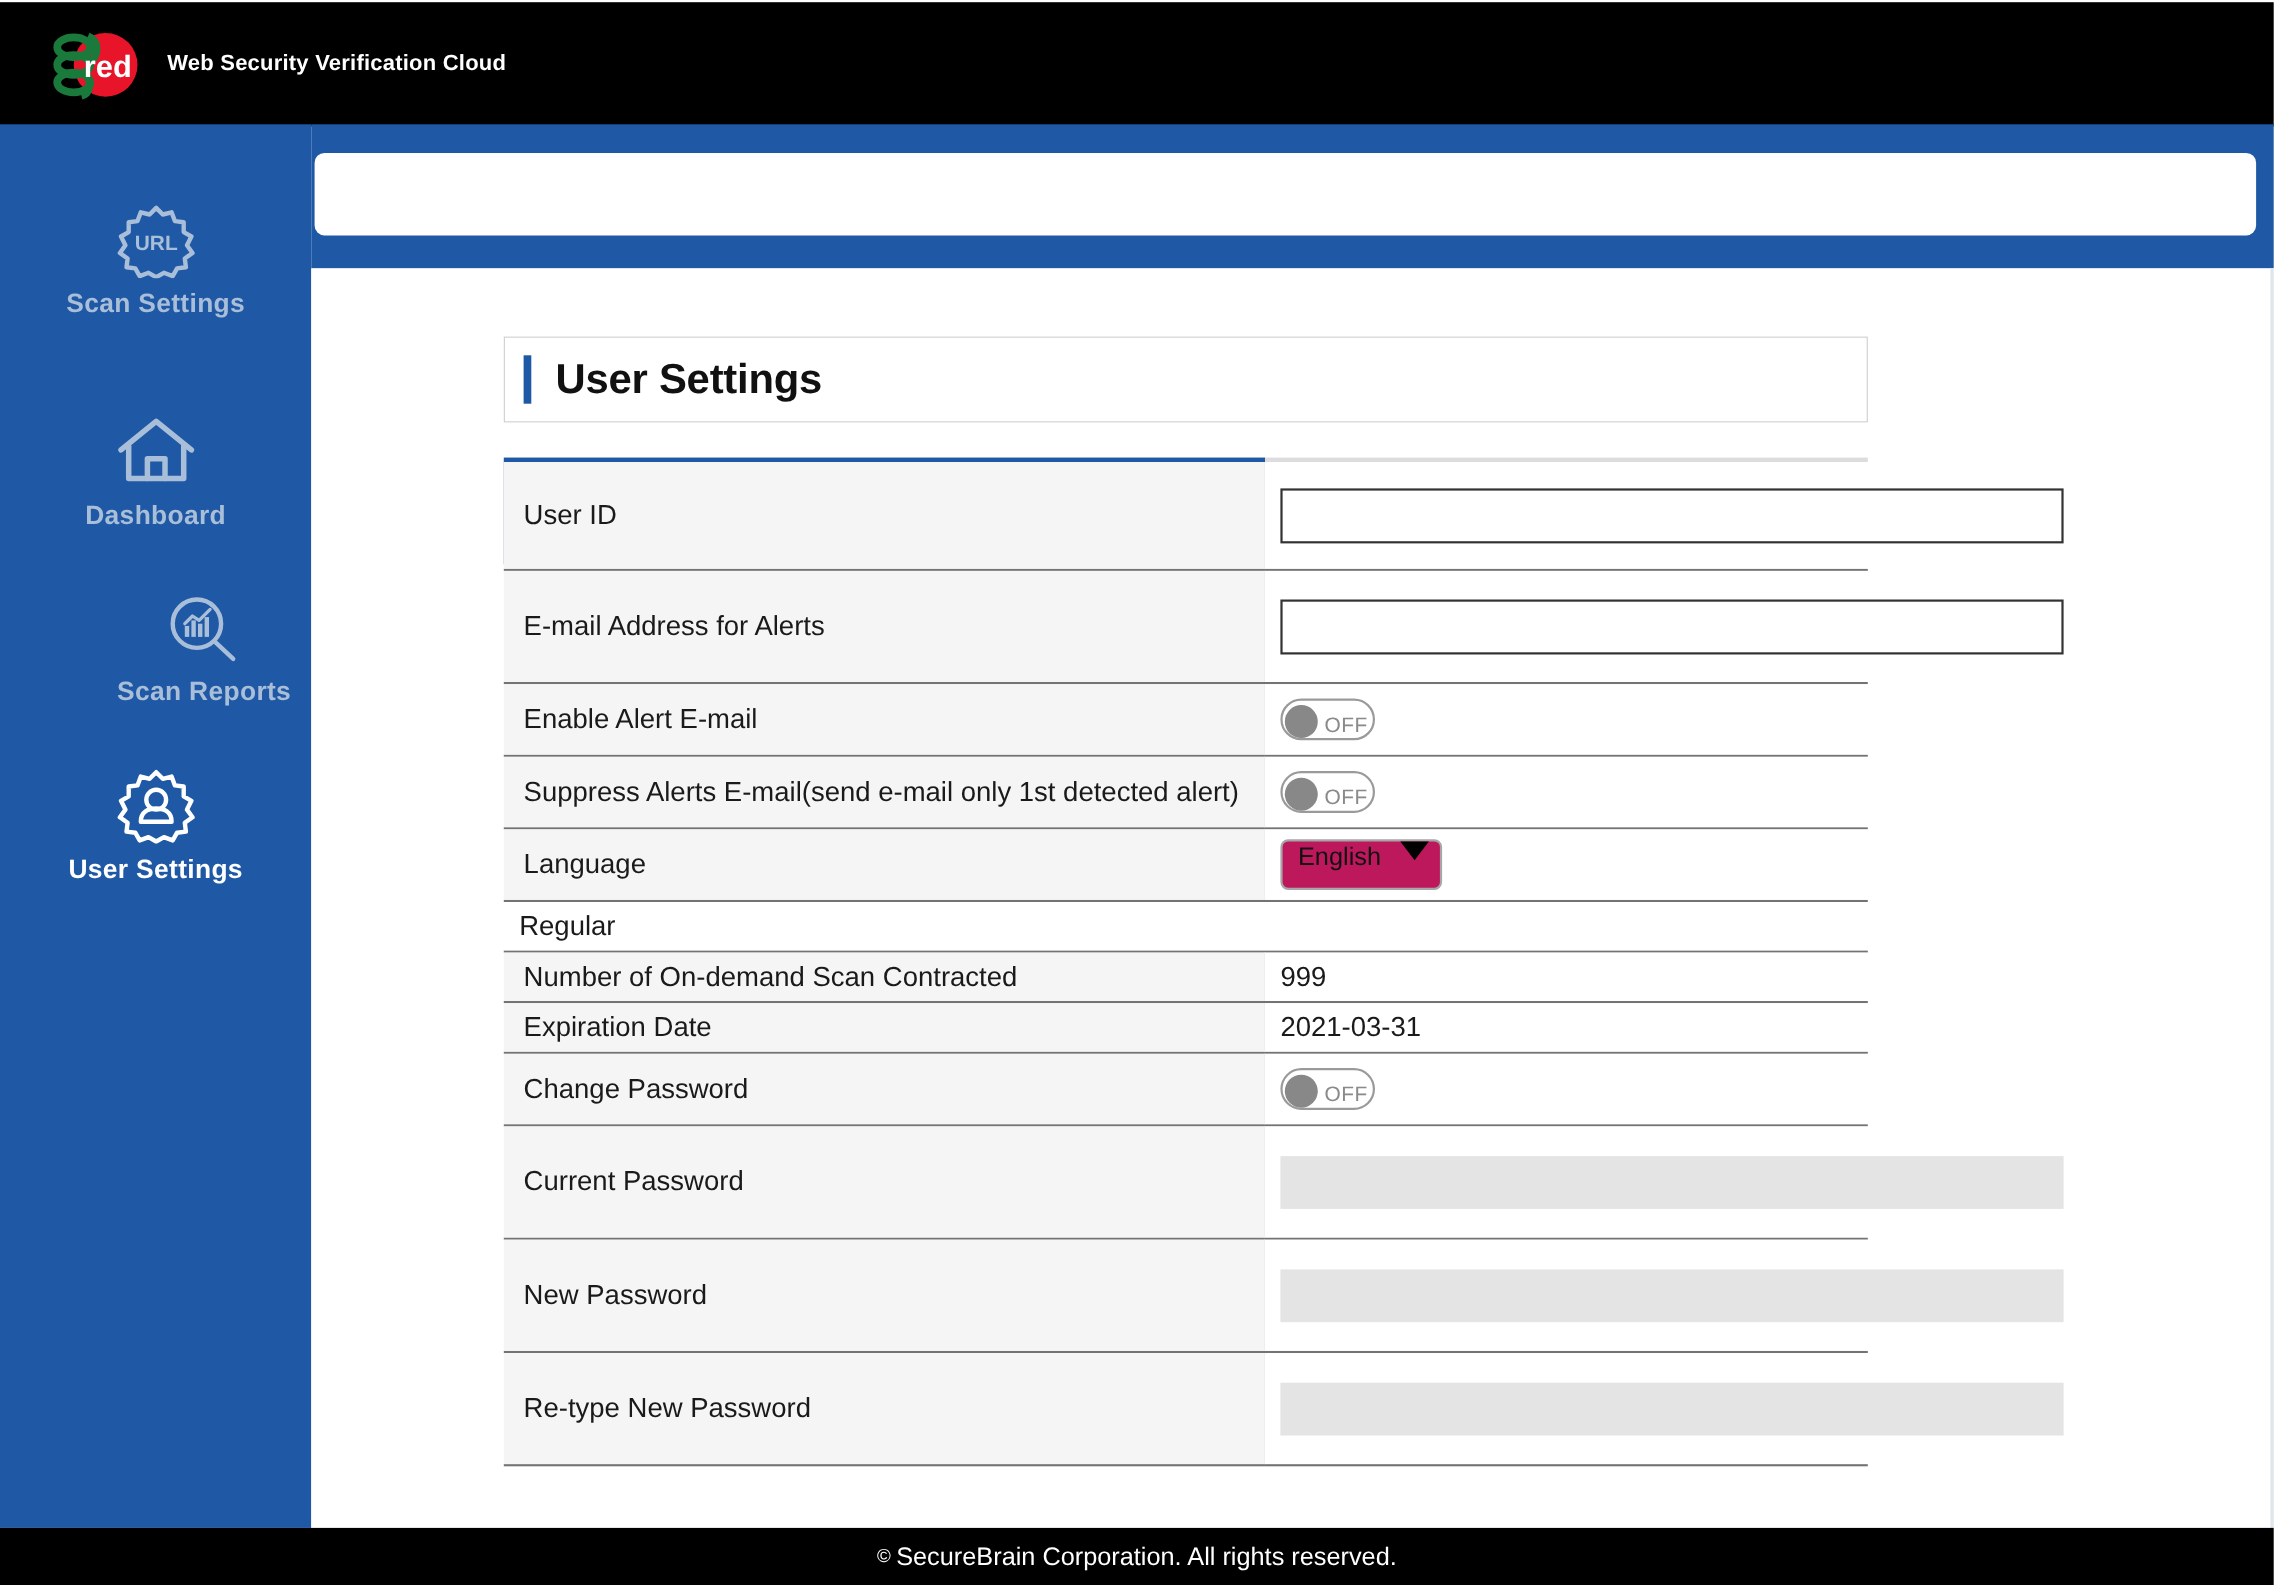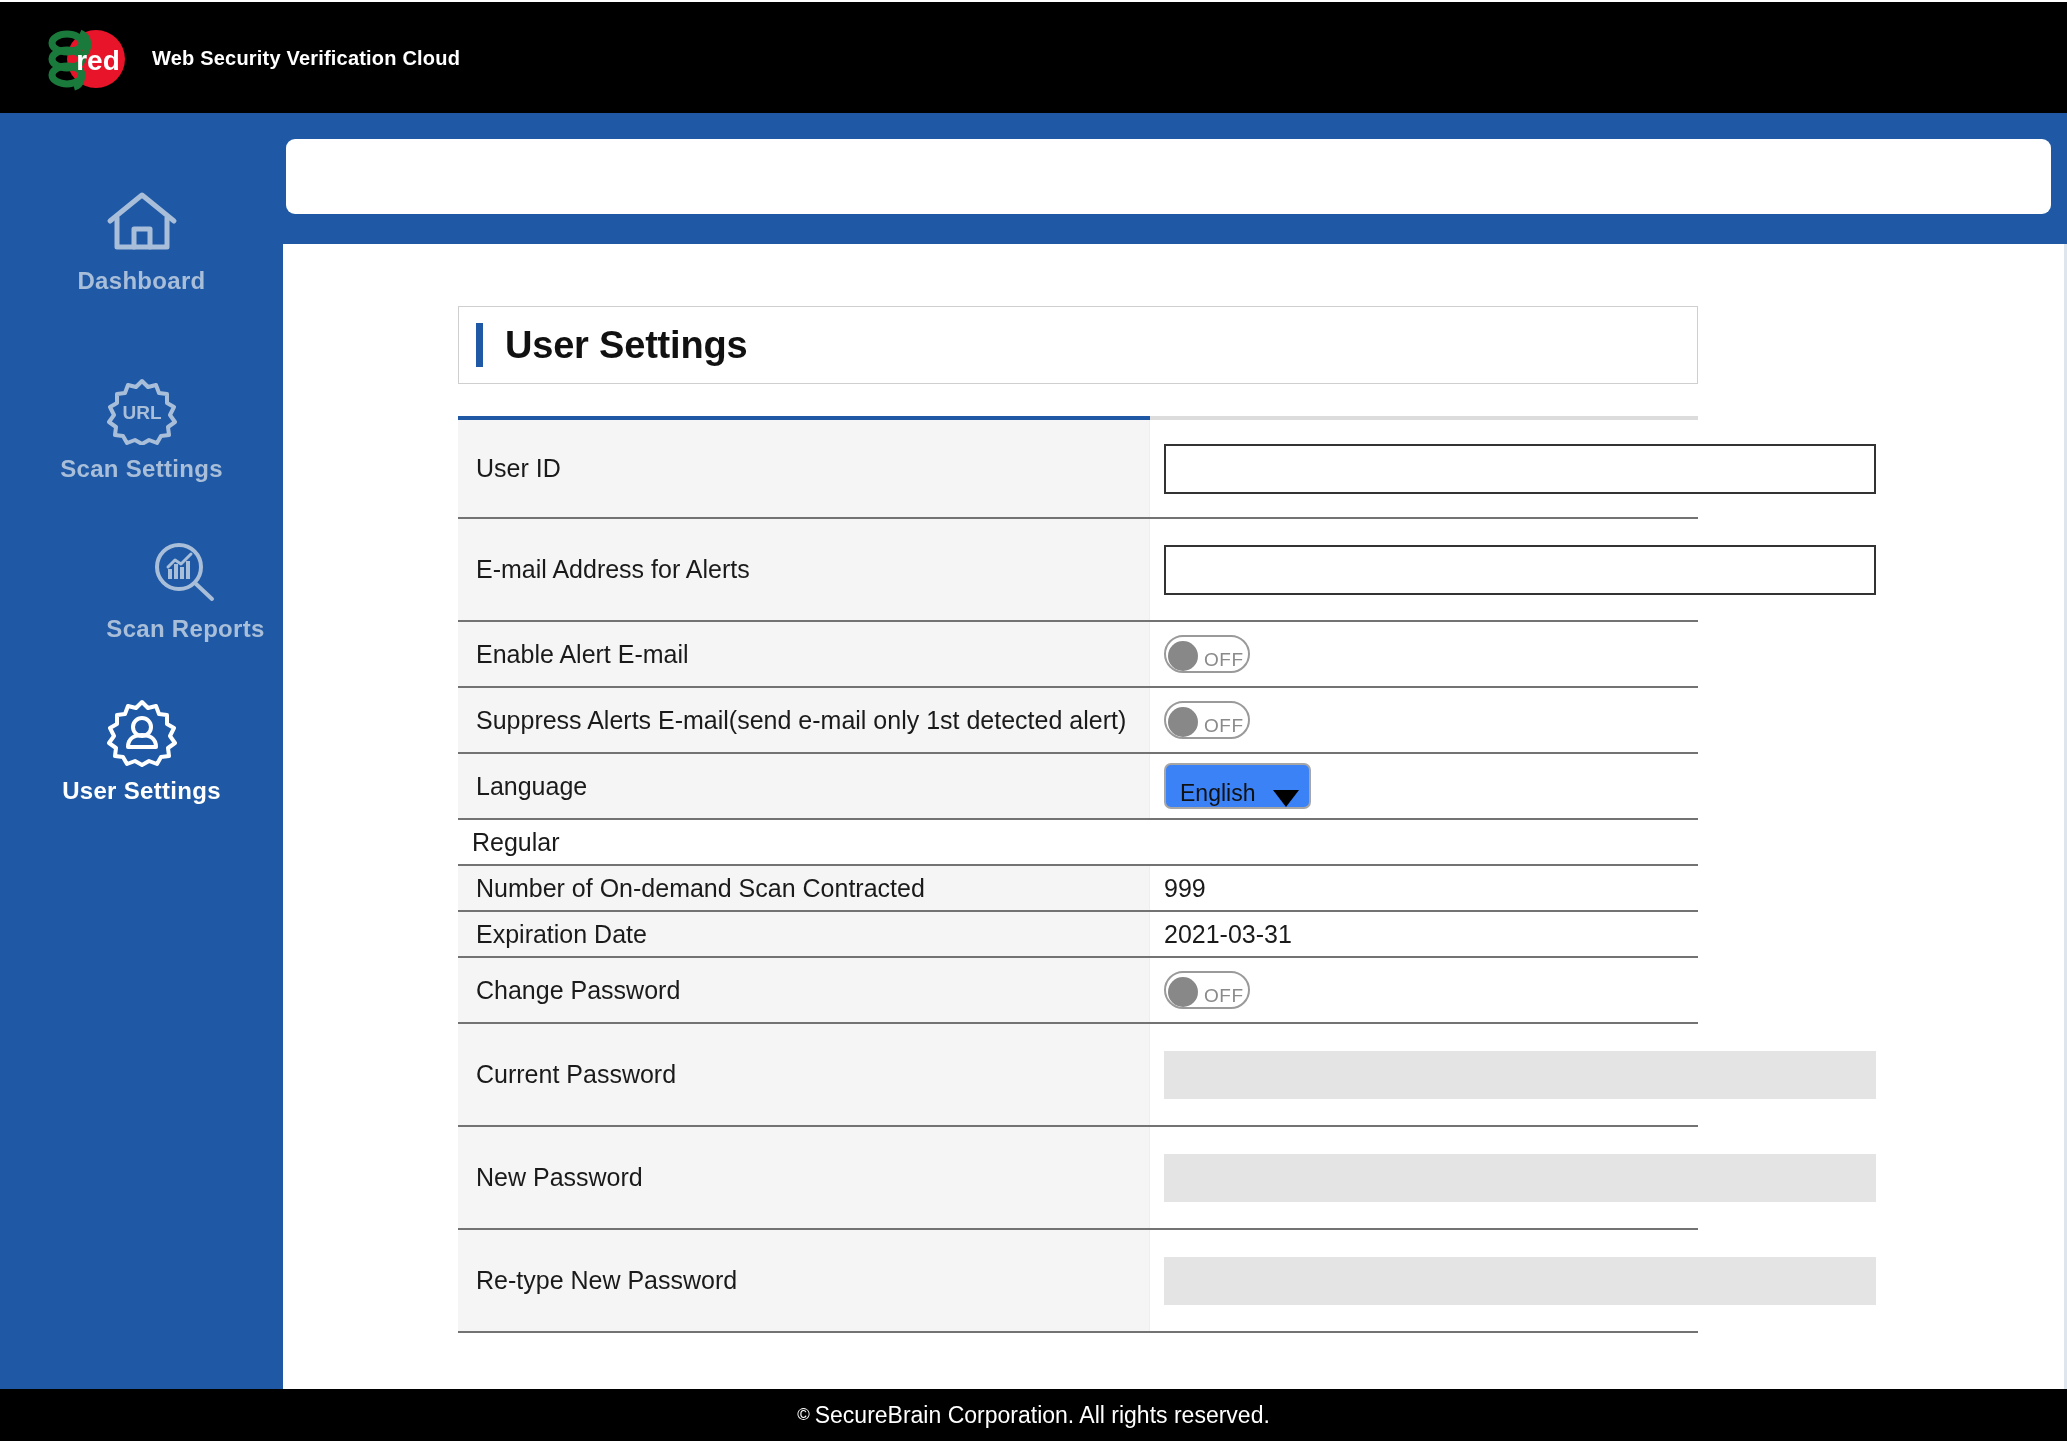--- a/index.html
+++ b/index.html
@@ -214,23 +214,23 @@
     font-weight: normal;
     letter-spacing: 0.5px;
   }
 
   
   .sel {
     height: 46px;
     min-width: 140px;
     border: 2px solid #a6a6a6;
     border-radius: 7px;
-    background: #3b82f6;
-    display: flex;
-    align-items: flex-end;
+    background: #be185d;
+    display: flex;
+    align-items: flex-start;
     padding: 0 10px 0 14px;
     cursor: pointer;
   }
   .sel .sel-val {
     font-size: 23px;
     color: #111111;
   }
   .sel .caret {
     margin-left: 18px;
     width: 0; height: 0;
@@ -269,45 +269,45 @@
         <path d="M38 44 C44 52 42 62 34 64"></path>
       </g>
       <text x="58" y="47" fill="#ffffff" font-family="Liberation Sans, sans-serif" font-size="28" font-weight="bold" text-anchor="middle">red</text>
     </svg>
   </div>
   <div class="app-title">Web Security Verification Cloud</div>
 </div>
 
 <div class="sidebar">
 
+  <div class="nav-item" id="nav-1">
+    <span class="nav-icon">
+      <svg width="80" height="68" viewBox="0 0 80 68">
+        <g class="ic" fill="none" stroke-width="4" stroke-linejoin="round">
+          <path d="M40 4 L46 10 L54 8 L57 16 L65 17 L65 26 L72 30 L68 38 L73 45 L66 50 L67 58
+                   L59 59 L55 66 L47 63 L40 67 L33 63 L25 66 L21 59 L13 58 L14 50 L7 45
+                   L12 38 L8 30 L15 26 L15 17 L23 16 L26 8 L34 10 Z"></path>
+        </g>
+        <text x="40" y="42" class="ic-f" font-family="Liberation Sans, sans-serif" font-size="19" font-weight="bold" text-anchor="middle">URL</text>
+      </svg>
+    </span>
+    <span class="nav-label">Scan Settings</span>
+  </div>
+
   <div class="nav-item" id="nav-0">
     <span class="nav-icon">
       <svg width="80" height="68" viewBox="0 0 80 68">
         <g class="ic" fill="none" stroke-width="5" stroke-linejoin="round" stroke-linecap="round">
           <path d="M8 32 L40 6 L72 32"></path>
           <path d="M15 29 L15 58 L65 58 L65 29"></path>
           <path d="M32 58 L32 40 L48 40 L48 58"></path>
         </g>
       </svg>
     </span>
     <span class="nav-label">Dashboard</span>
-  </div>
-
-  <div class="nav-item" id="nav-1">
-    <span class="nav-icon">
-      <svg width="80" height="68" viewBox="0 0 80 68">
-        <g class="ic" fill="none" stroke-width="4" stroke-linejoin="round">
-          <path d="M40 4 L46 10 L54 8 L57 16 L65 17 L65 26 L72 30 L68 38 L73 45 L66 50 L67 58
-                   L59 59 L55 66 L47 63 L40 67 L33 63 L25 66 L21 59 L13 58 L14 50 L7 45
-                   L12 38 L8 30 L15 26 L15 17 L23 16 L26 8 L34 10 Z"></path>
-        </g>
-        <text x="40" y="42" class="ic-f" font-family="Liberation Sans, sans-serif" font-size="19" font-weight="bold" text-anchor="middle">URL</text>
-      </svg>
-    </span>
-    <span class="nav-label">Scan Settings</span>
   </div>
 
   <div class="nav-item" id="nav-2">
     <span class="nav-icon">
       <svg width="80" height="68" viewBox="0 0 80 68">
         <g class="ic" fill="none" stroke-width="4" stroke-linecap="round">
           <circle cx="33" cy="30" r="22"></circle>
           <path d="M49 46 L66 62"></path>
         </g>
         <g class="ic-f">

